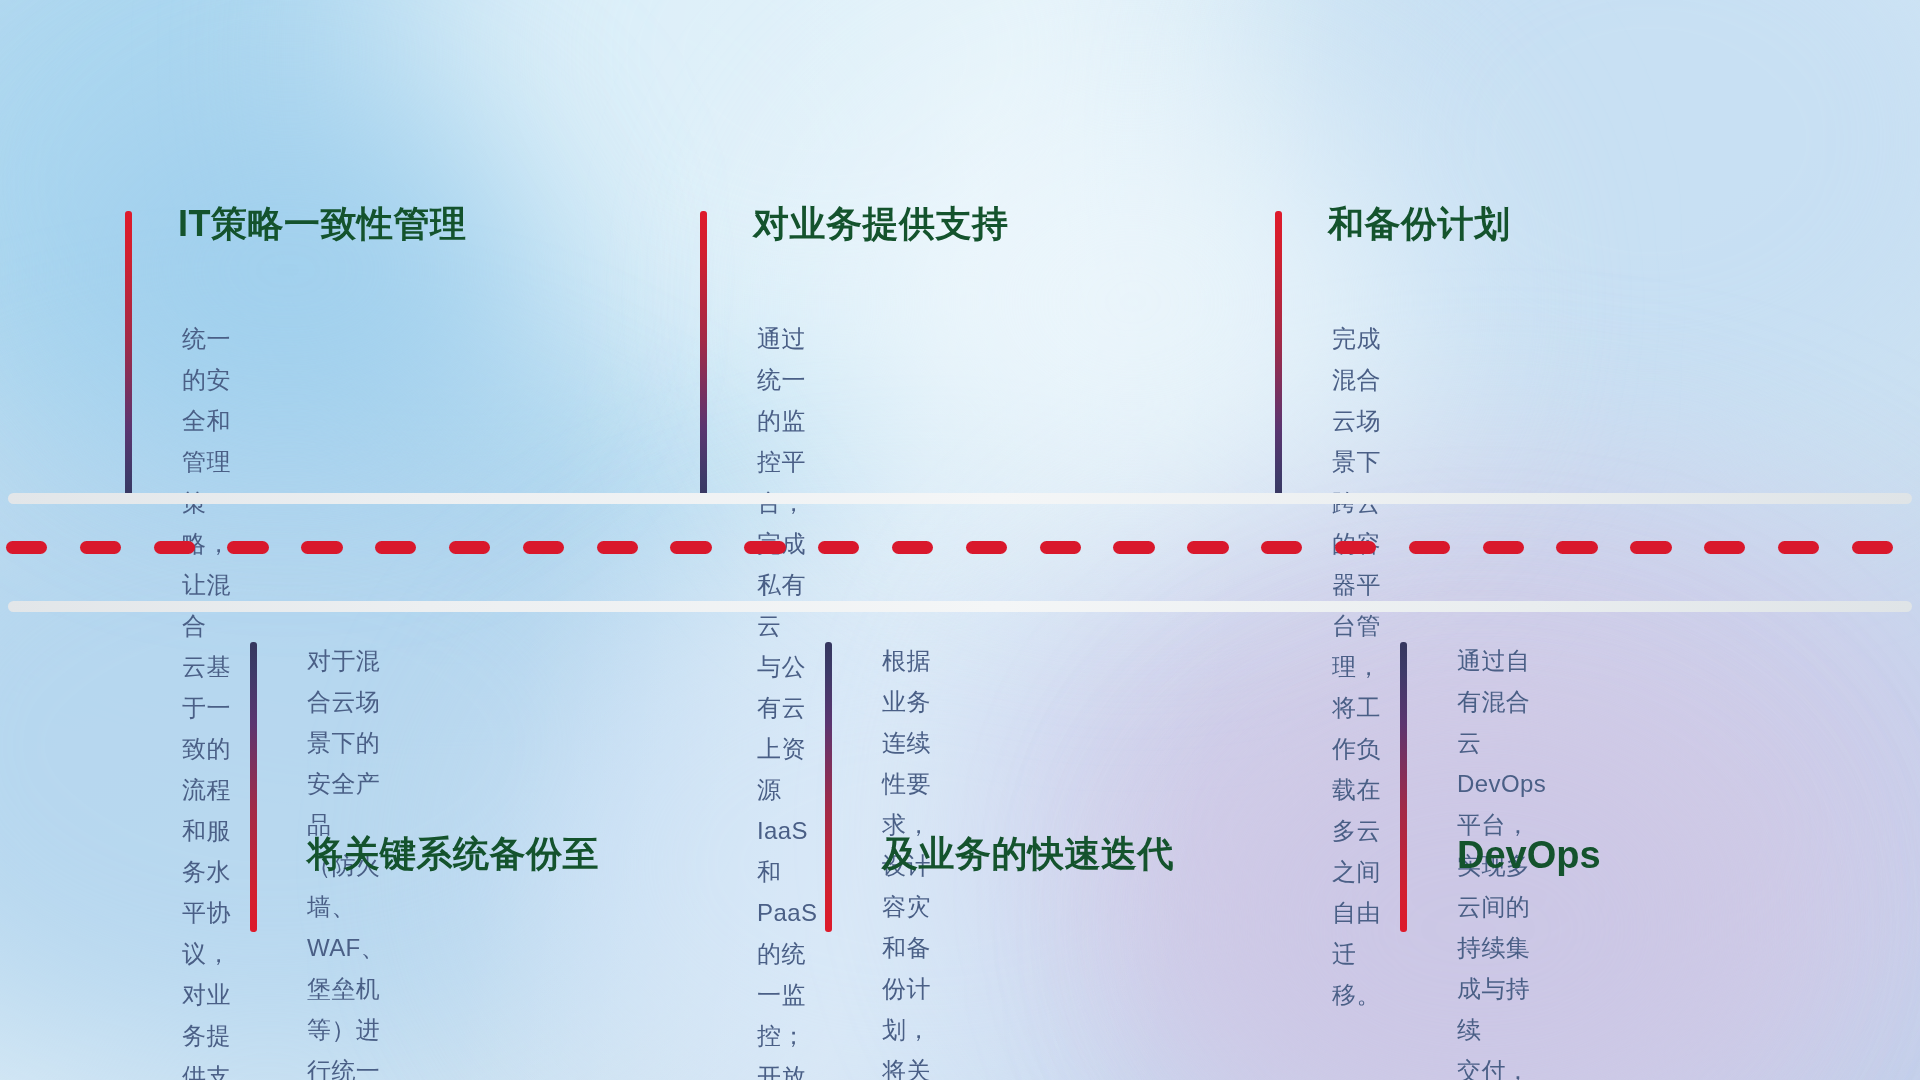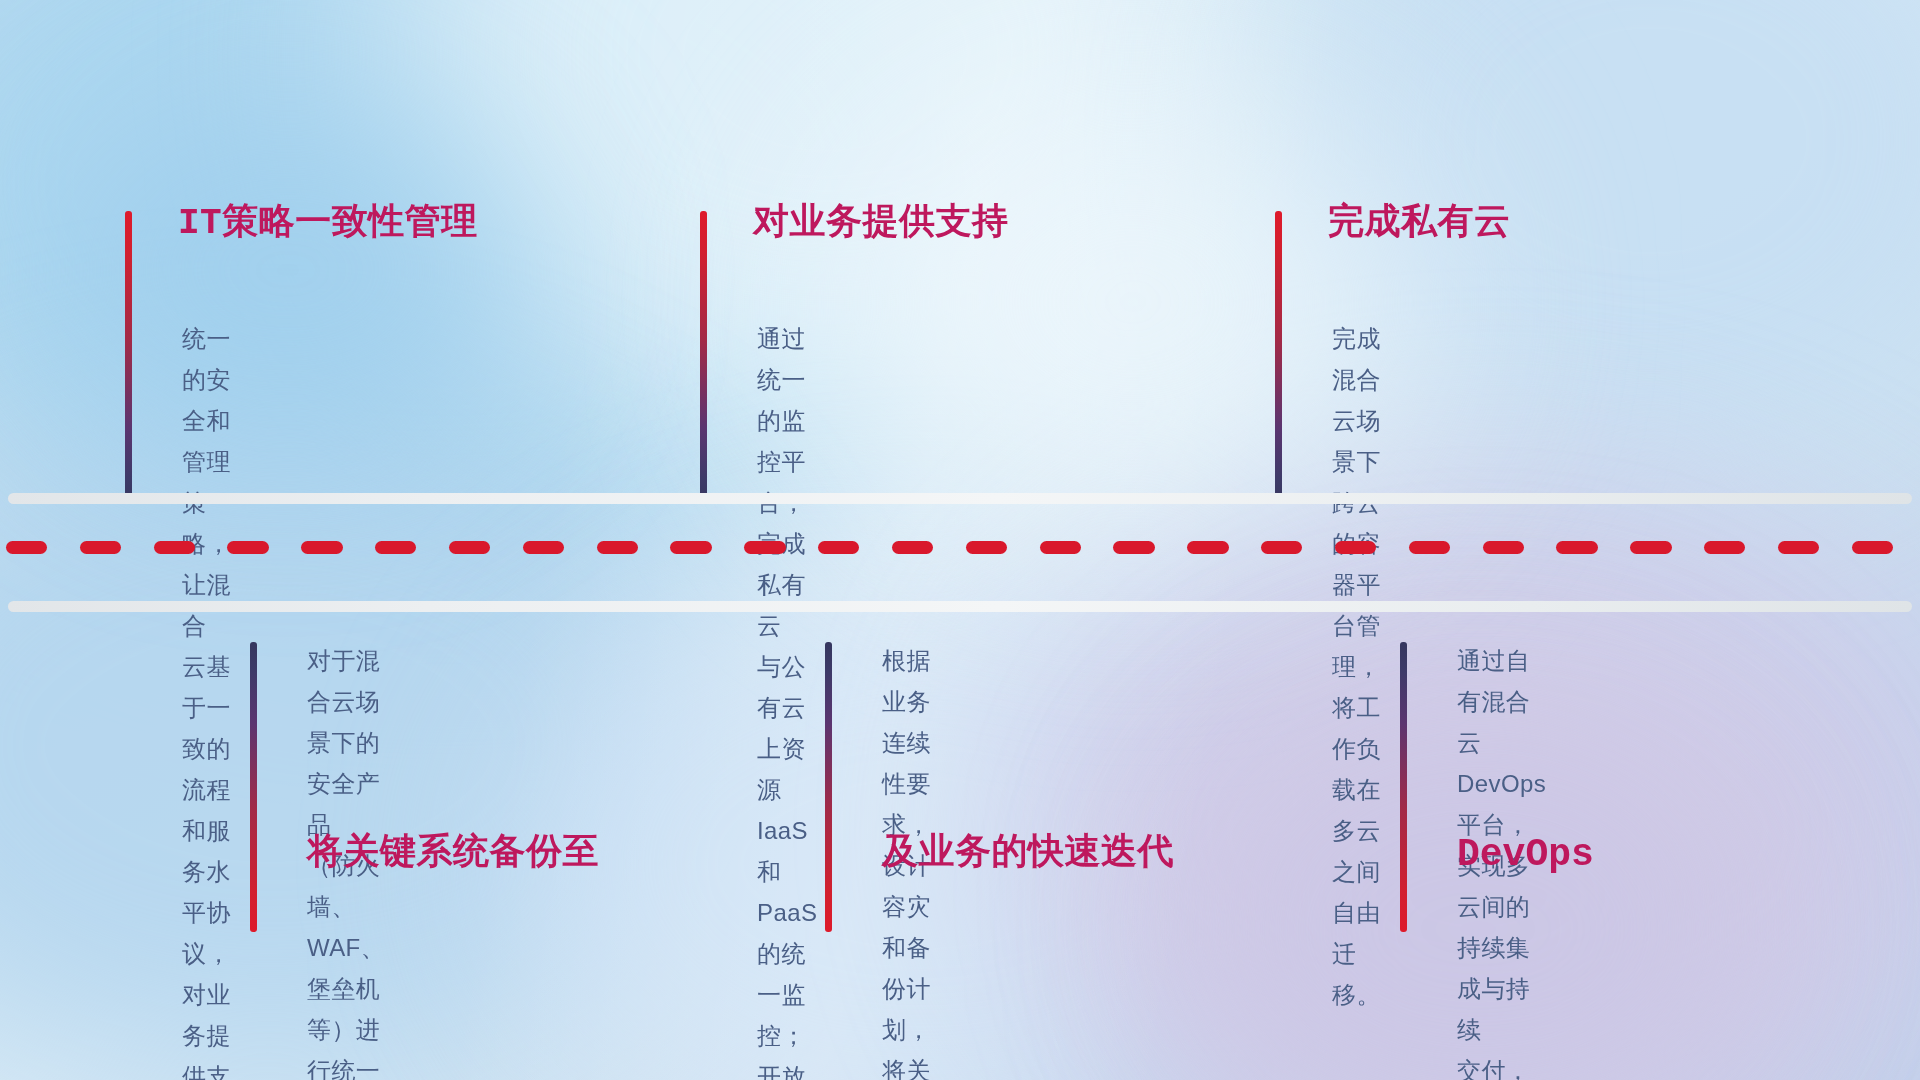--- a/index.html
+++ b/index.html
@@ -53,22 +53,22 @@
   
   .col{position:absolute;}
 
   .stem{
     width:7px;border-radius:3px;
   }
   .stem-top{background:linear-gradient(180deg,#de1a2b 0%,#d2202f 14%,#a32a47 44%,#5b3570 74%,#3d3a68 92%,#36375f 100%);}
   .stem-bottom{background:linear-gradient(180deg,#36375f 0%,#3d3a68 10%,#5b3570 28%,#a32a47 58%,#d2202f 86%,#de1a2b 100%);}
 
   .heading{
-    font-size:36px;font-weight:700;color:#be185d;letter-spacing:.5px;
-    white-space:nowrap;line-height:1;font-family:Liberation Mono, monospace;
+    font-size:36px;font-weight:700;color:#14532d;letter-spacing:.5px;
+    white-space:nowrap;line-height:1;
   }
   .heading-latin{font-size:38px;letter-spacing:0px;}
 
   .para{
     font-size:24px;line-height:41px;color:#4a5f86;white-space:pre-line;
     letter-spacing:.4px;
   }
 
   
   .top-col .cloud-wrap{position:absolute;top:0;left:0;}
@@ -129,21 +129,21 @@
 </div>
 
 <div class="col top-col" style="left:1250px;top:168px;">
   <div class="cloud-wrap">
     <svg viewBox="0 0 62 47" aria-hidden="true">
       <path d="M18.5 45.5C8.6 45.5 1.5 38.6 1.5 30.2c0-7.6 5.6-13.6 13.1-14.6C16.4 7.2 23.6 1.3 32.4 1.3c9.8 0 17.8 7.4 18.6 16.8 5.8 1.4 10.2 6.3 10.2 12.3 0 7.5-6.4 15.1-16.4 15.1z" fill="#dd1b2c"></path>
       <path d="M17.2 20.5c1.1-5.4 5.2-9.6 10.6-11.1" fill="none" stroke="#ffffff" stroke-width="3.2" stroke-linecap="round" opacity=".92"></path>
     </svg>
   </div>
   <div class="stem stem-top"></div>
-  <div class="heading">完成私有云</div>
+  <div class="heading">和备份计划</div>
   <div class="para">完成混合云场景下跨云的容器平
 台管理，将工作负载在多云之间
 自由迁移。</div>
 </div>
 
 <div class="divider">
   <div class="band band-top"></div>
   <div class="dashes" id="dash-row">
       <div class="dash" style="width: 41.3538px; margin-left: 6px; background: rgb(217, 24, 44);"></div>
       <div class="dash" style="width: 41.3538px; margin-left: 32.4923px; background: rgb(217, 24, 44);"></div>

